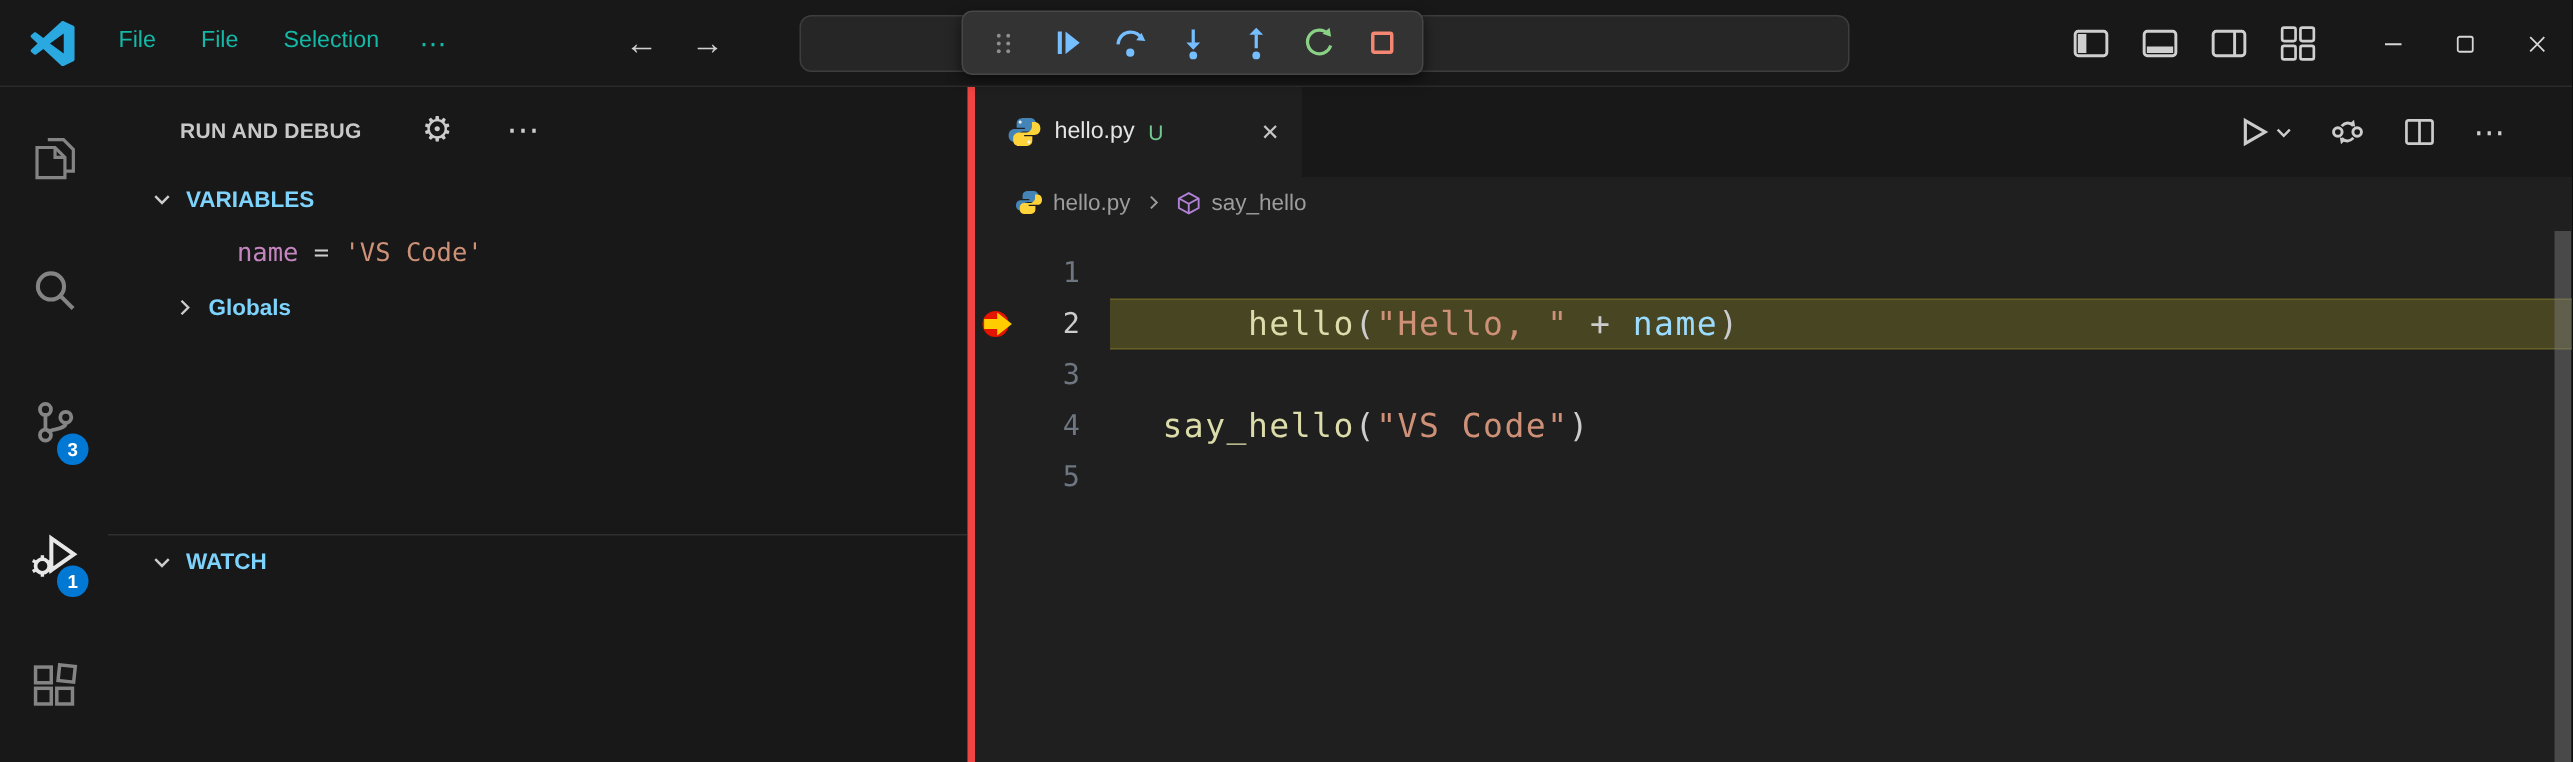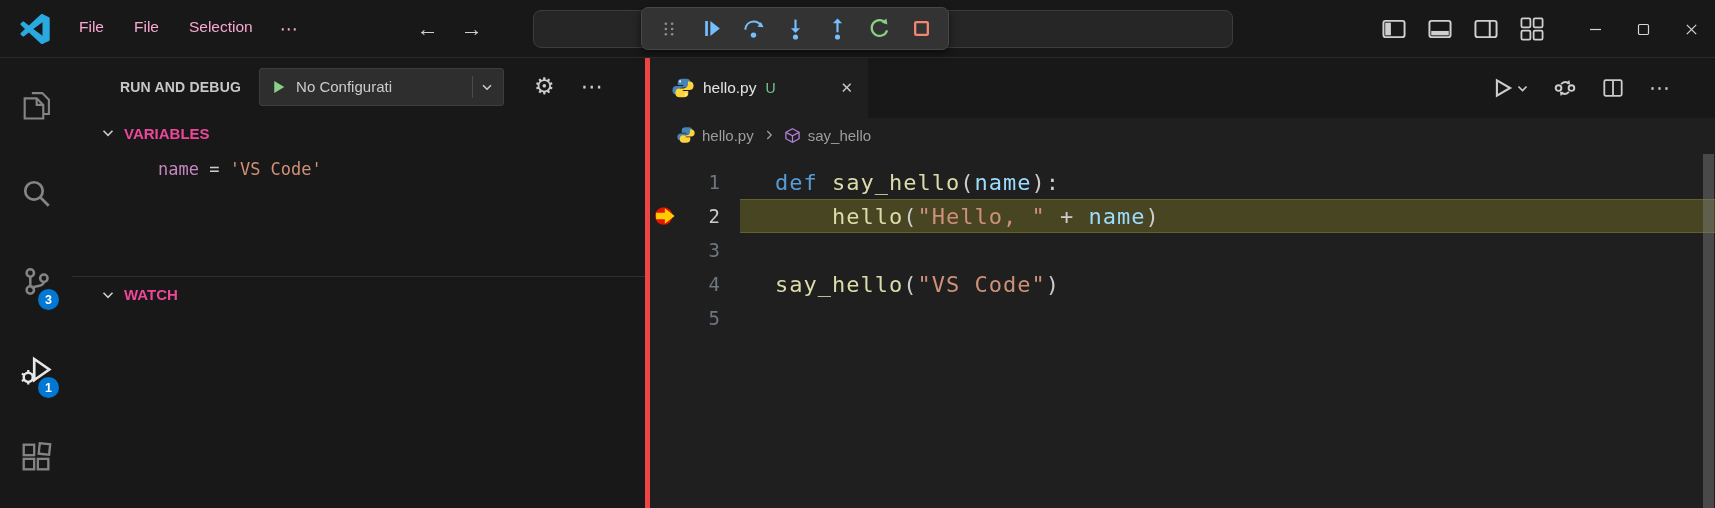--- a/index.html
+++ b/index.html
@@ -16,21 +16,21 @@
   .blue-f{fill:var(--debug-blue,#75beff);}
   .blue-s{stroke:var(--debug-blue,#75beff);fill:none;}
   .green-f{fill:var(--debug-green,#89d185);}
   .green-s{stroke:var(--debug-green,#89d185);fill:none;}
   .red-s{stroke:var(--debug-red,#f48771);fill:none;}
 
   
   .titlebar{height:58px;background:#181818;border-bottom:1px solid #2b2b2b;
     display:flex;align-items:center;position:relative;}
   .vscode-logo{width:30px;height:30px;margin:0 16px 0 20px;flex:none;}
-  .menu{display:flex;gap:4px;font-size:15.5px;color:#f9a8d4;}
+  .menu{display:flex;gap:4px;font-size:15.5px;color:#14b8a6;}
   .menu-item{padding:6px 13px;border-radius:6px;cursor:default;white-space:nowrap;}
   .menu-more{padding:6px 10px;font-size:18px;letter-spacing:1px;}
   .nav-arrows{display:flex;gap:22px;margin-left:108px;font-size:22px;color:#cfcfcf;}
   .nav-arrows span{line-height:1;}
   .command-center{position:absolute;left:533px;top:10px;width:700px;height:38px;
     background:#262626;border:1px solid #3d3d3d;border-radius:8px;}
   .debug-toolbar{position:absolute;left:641px;top:7px;height:43px;
     background:#333333;border:1px solid #474747;border-radius:7px;
     box-shadow:0 3px 9px rgba(0,0,0,.55);
     display:flex;align-items:center;padding:0 8px;gap:4px;z-index:5;}
@@ -47,39 +47,39 @@
   
   .activitybar{width:72px;background:#181818;display:flex;flex-direction:column;align-items:center;padding-top:3px;flex:none;}
   .ab-item{width:72px;height:88px;display:flex;align-items:center;justify-content:center;position:relative;color:#848484;}
   .ab-item.active{color:#e7e7e7;}
   .badge{position:absolute;right:13px;bottom:15px;min-width:21px;height:21px;padding:0 4px;
     border-radius:11px;background:var(--accent,#0078d4);color:#fff;font-size:12.5px;font-weight:600;
     display:flex;align-items:center;justify-content:center;}
 
   
   .sidebar{width:573px;background:#181818;flex:none;display:flex;flex-direction:column;font-size:15px;}
-  .sidebar-header{height:57px;display:flex;align-items:center;flex:none;}
+  .sidebar-header{height:57px;display:flex;align-items:center;flex:none;gap:10px;}
   .sidebar-title{margin-left:48px;font-size:14px;font-weight:600;letter-spacing:.2px;color:#c8c8c8;white-space:nowrap;}
   .config-select{margin-left:18px;width:245px;height:38px;background:#2e2e2e;border:1px solid #3e3e3e;
     border-radius:3px;display:flex;align-items:center;padding:0 8px 0 8px;}
   .config-label{flex:1;margin:0 6px 0 8px;font-size:15px;color:#cccccc;white-space:nowrap;overflow:hidden;}
   .config-sep{width:1px;height:22px;background:#4a4a4a;margin-right:6px;}
   .gear-btn{margin-left:30px;font-size:23px;color:#cccccc;line-height:1;}
   .side-more{margin-left:26px;font-size:22px;color:#cccccc;letter-spacing:1px;line-height:1;}
   .tree-row{height:36px;display:flex;align-items:center;color:#d6d6d6;}
   .tree-row .twisty{width:16px;height:16px;margin-right:8px;color:#cccccc;flex:none;}
   .ind0{padding-left:28px;}
   .ind1{padding-left:43px;}
-  .section-label{font-weight:700;font-size:15px;color:#ec4899;}
+  .section-label{font-weight:700;font-size:15px;color:#7dd3fc;}
   .var-row{padding-left:86px;font-family:"DejaVu Sans Mono", monospace;font-size:17px;}
   .var-name{color:var(--var-name,#c586c0);}
   .var-eq{color:#cccccc;white-space:pre;}
   .var-value{color:var(--var-value,#ce9178);}
   .tree-spacer{height:89px;}
-  .watch-sep{border-top:1px solid #2f2f2f;}
+  .watch-sep{border-top:1px solid #2f2f2f;margin-top:44px;}
 
   
   .editor{flex:1;background:#1f1f1f;border-left:5px solid #ef4444;display:flex;flex-direction:column;position:relative;}
   .tabbar{height:60px;background:#181818;display:flex;align-items:stretch;flex:none;}
   .tab{width:218px;background:#1f1f1f;display:flex;align-items:center;gap:9px;padding:0 12px 0 22px;}
   .tab-label{font-size:15.5px;color:#e4e4e4;}
   .tab-git{font-size:14px;color:var(--git-untracked,#73c991);}
   .tab-close{margin-left:auto;font-size:15px;color:#c5c5c5;padding:3px;}
   .tab-rest{flex:1;display:flex;align-items:center;justify-content:flex-end;gap:10px;padding-right:38px;color:#cccccc;}
   .ed-action{height:34px;display:flex;align-items:center;justify-content:center;padding:0 7px;}
@@ -267,45 +267,41 @@
           <rect class="s" stroke-width="1.2" x="1.4" y="8.7" width="5.4" height="5.4"></rect>
           <rect class="s" stroke-width="1.2" x="8.7" y="8.7" width="5.4" height="5.4"></rect>
           <rect class="s" stroke-width="1.2" x="9.4" y="0.9" width="5.4" height="5.4" transform="rotate(6 12.1 3.6)"></rect>
         </svg>
       </div>
     </div>
 
     <div class="sidebar">
       <div class="sidebar-header">
         <span class="sidebar-title">RUN AND DEBUG</span>
-        <div class="config-select">
-          <svg width="20" height="20" viewBox="0 0 16 16">
-            <path d="M5 3.2 13 8 5 12.8z" style="fill:var(--config-green,#89d185)"></path>
-          </svg>
-          <span class="config-label">No Configurati</span>
-          <div class="config-sep"></div>
-          <svg width="16" height="16" viewBox="0 0 16 16">
-            <path class="s" stroke-width="1.5" d="M4 6.2 8 10.2 12 6.2"></path>
-          </svg>
-        </div>
         <span class="gear-btn">⚙</span>
         <span class="side-more">⋯</span>
       </div>
 
       <div class="tree">
         <div class="tree-row ind0">
           <svg class="twisty" viewBox="0 0 16 16">
               <path class="s" stroke-width="1.6" d="M3.5 5.8 8 10.3 12.5 5.8"></path>
             </svg>
           <span class="section-label">VARIABLES</span>
         </div>
         <div class="tree-row var-row">
           <span class="var-name">name</span>
             <span class="var-eq"> = </span>
             <span class="var-value">'VS Code'</span>
+        </div>
+        <div class="tree-row ind1">
+          <svg class="twisty" viewBox="0 0 16 16">
+              <path class="s" stroke-width="1.6" d="M6 3.5 10.5 8 6 12.5"></path>
+            </svg>
+          <span class="section-label">Globals</span>
         </div>
         <div class="tree-spacer"></div>
         <div class="tree-row ind0 watch-sep">
           <svg class="twisty" viewBox="0 0 16 16">
               <path class="s" stroke-width="1.6" d="M3.5 5.8 8 10.3 12.5 5.8"></path>
             </svg>
           <span class="section-label">WATCH</span>
         </div>
       </div>
     </div>
@@ -368,21 +364,20 @@
           </svg>
           <span>say_hello</span>
         </div>
       </div>
 
       <div class="code-area">
         <div>
             <div class="code-line">
               <span class="glyph"></span>
               <span class="line-num">1</span>
-              <span class="code-text"><span class="tok-kw">def</span><span class="tok-pl"> </span><span class="tok-fn">say_hello</span><span class="tok-pl">(</span><span class="tok-var">name</span><span class="tok-pl">):</span></span>
             </div>
             <div class="code-line current">
               <span class="line-highlight"></span>
               <span class="glyph">
                 <svg width="30" height="24" viewBox="0 0 26 22">
                   <circle cx="10" cy="11" r="8" style="fill:var(--breakpoint,#e51400)"></circle>
                   <path d="M3 8h8V4l9 7-9 7v-4H3z" style="fill:var(--step-arrow,#ffcc00)"></path>
                 </svg>
               </span>
               <span class="line-num">2</span>

